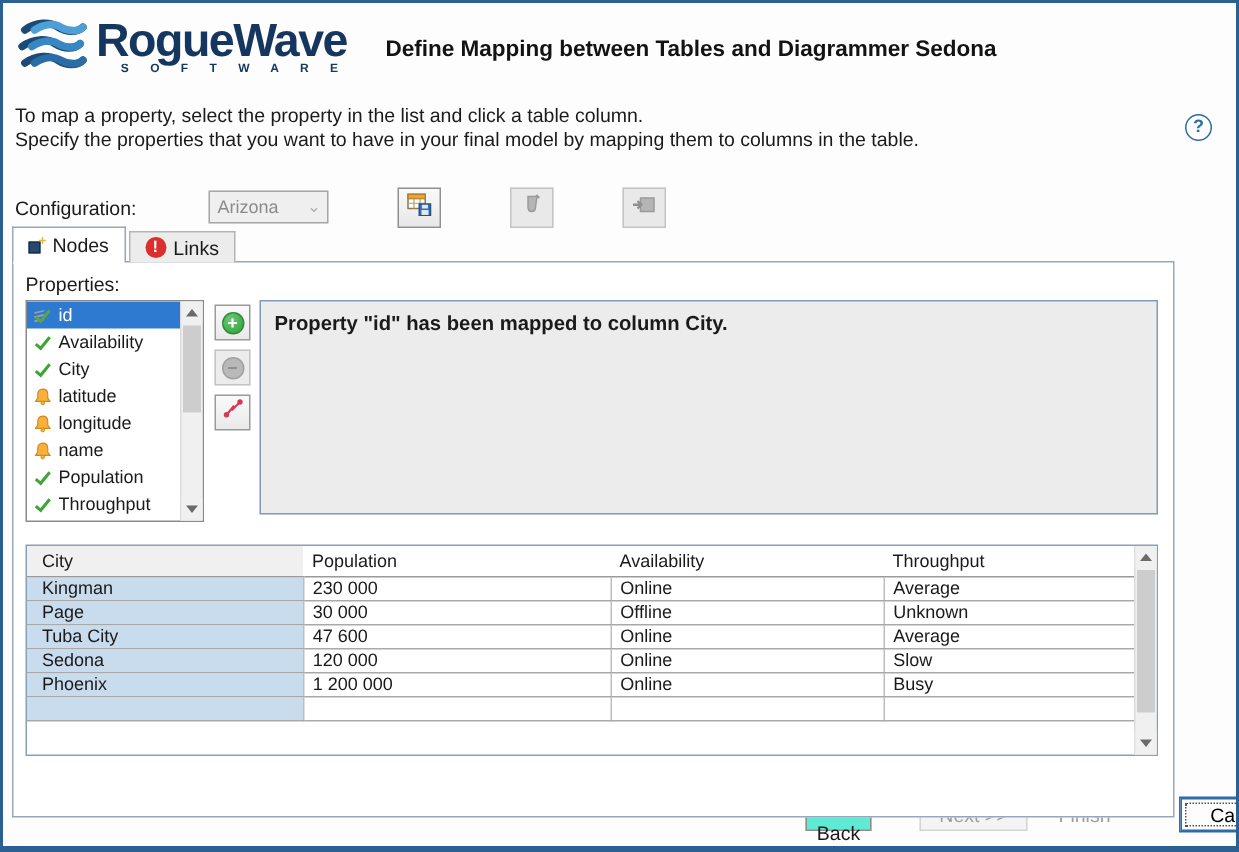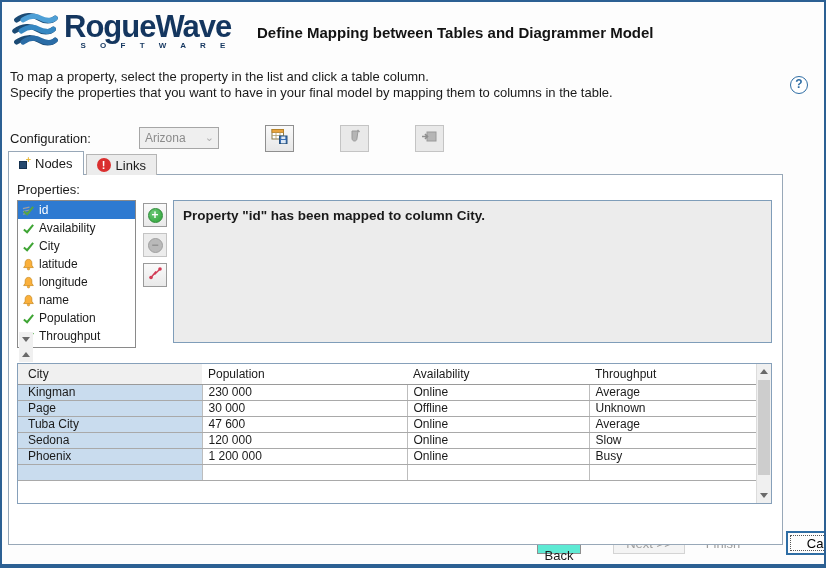--- a/index.html
+++ b/index.html
@@ -42,21 +42,21 @@
   .node-ico .sq { position:absolute; left:0; bottom:0; width:8px; height:8px; background:#27496e; border:1px solid #16314e; }
   .node-ico .spark { position:absolute; right:-1px; top:-3px; color:#e8b93c; font-size:9px; font-weight:bold; }
   .err-badge { width:14px; height:14px; border-radius:50%; background:#da2f2f; color:#fff; font-size:11px; font-weight:bold;
                display:inline-flex; align-items:center; justify-content:center; line-height:14px; }
 
   
   .panel { position:absolute; left:6px; top:172px; width:775px; height:371px; background:#fff;
            border:1px solid #98a8b8; z-index:2; }
   .props-label { position:absolute; left:8px; top:7px; font-size:13px; color:#1a1a1a; }
   .listbox { position:absolute; left:8px; top:25px; width:119px; height:148px; border:1px solid #8a8a8a;
-             background:#fff; display:flex;flex-direction:column; }
+             background:#fff; display:flex; }
   .list-items { flex:1; overflow:hidden; }
   .prop-item { height:18px; display:flex; align-items:center; gap:4px; padding-left:3px; font-size:12px; color:#1a1a1a; cursor:pointer; }
   .prop-item[data-state="selected"] { background:#2e7ad1; color:#fff; }
   .prop-icon { width:14px; height:14px; display:inline-flex; align-items:center; justify-content:center; }
   .prop-icon svg { display:none; width:13px; height:13px; }
   .prop-item[data-icon="check"] svg.i-check { display:inline-block; }
   .prop-item[data-icon="check-mapped"] svg.i-check-mapped { display:inline-block; }
   .prop-item[data-icon="bell"] svg.i-bell { display:inline-block; }
 
   
@@ -126,21 +126,21 @@
             <path d="M12 34 C19 29.5, 26 29, 31 32 S44 35.5, 47 32" stroke="#2a6ca6" stroke-width="5.5"></path>
           </g>
         </svg>
       </span>
       <span class="brand-block">
         <span class="brand-text">RogueWave</span>
         <span class="brand-sub">S O F T W A R E</span>
       </span>
     </div>
   </div>
-  <div class="title">Define Mapping between Tables and Diagrammer Model</div>
+  <div class="title">Define Mapping between Tables and Diagrammer Sedona</div>
 
   <div class="instructions">
     <div>To map a property, select the property in the list and click a table column.</div>
     <div>Specify the properties that you want to have in your final model by mapping them to columns in the table.</div>
   </div>
   <div class="help-btn">?</div>
 
   <div class="config-row">
     <span class="config-label">Configuration:</span>
     <div class="config-select">

